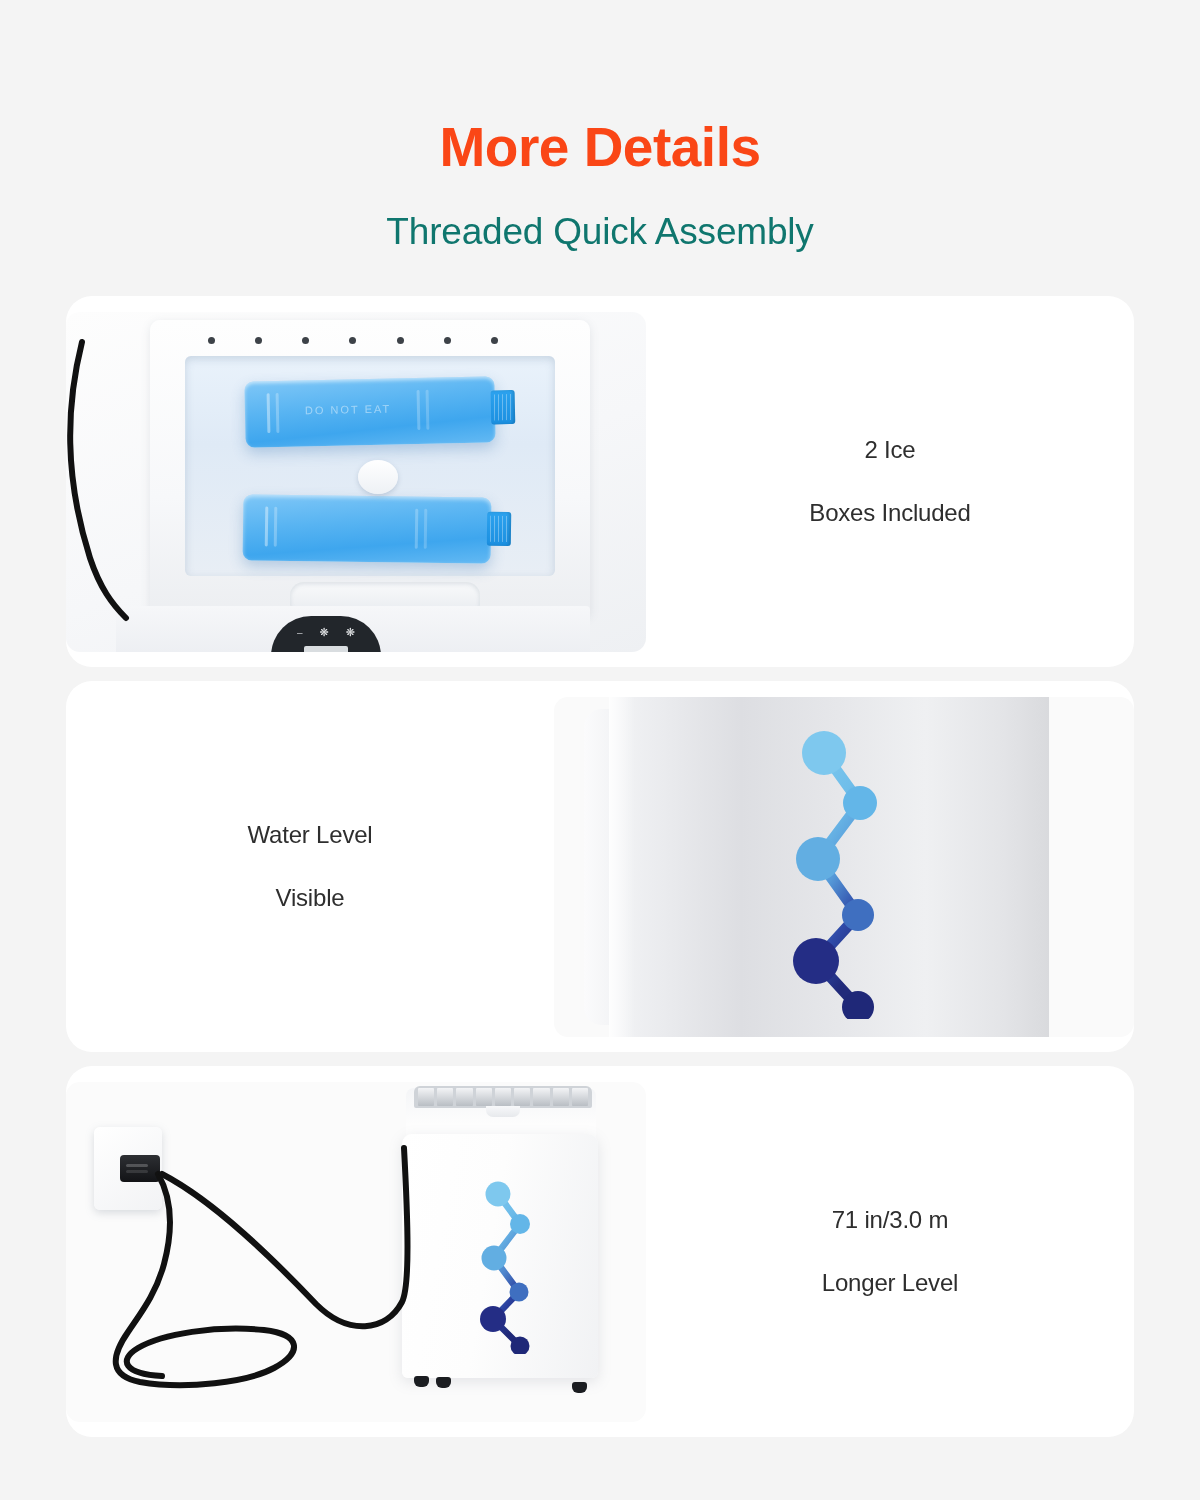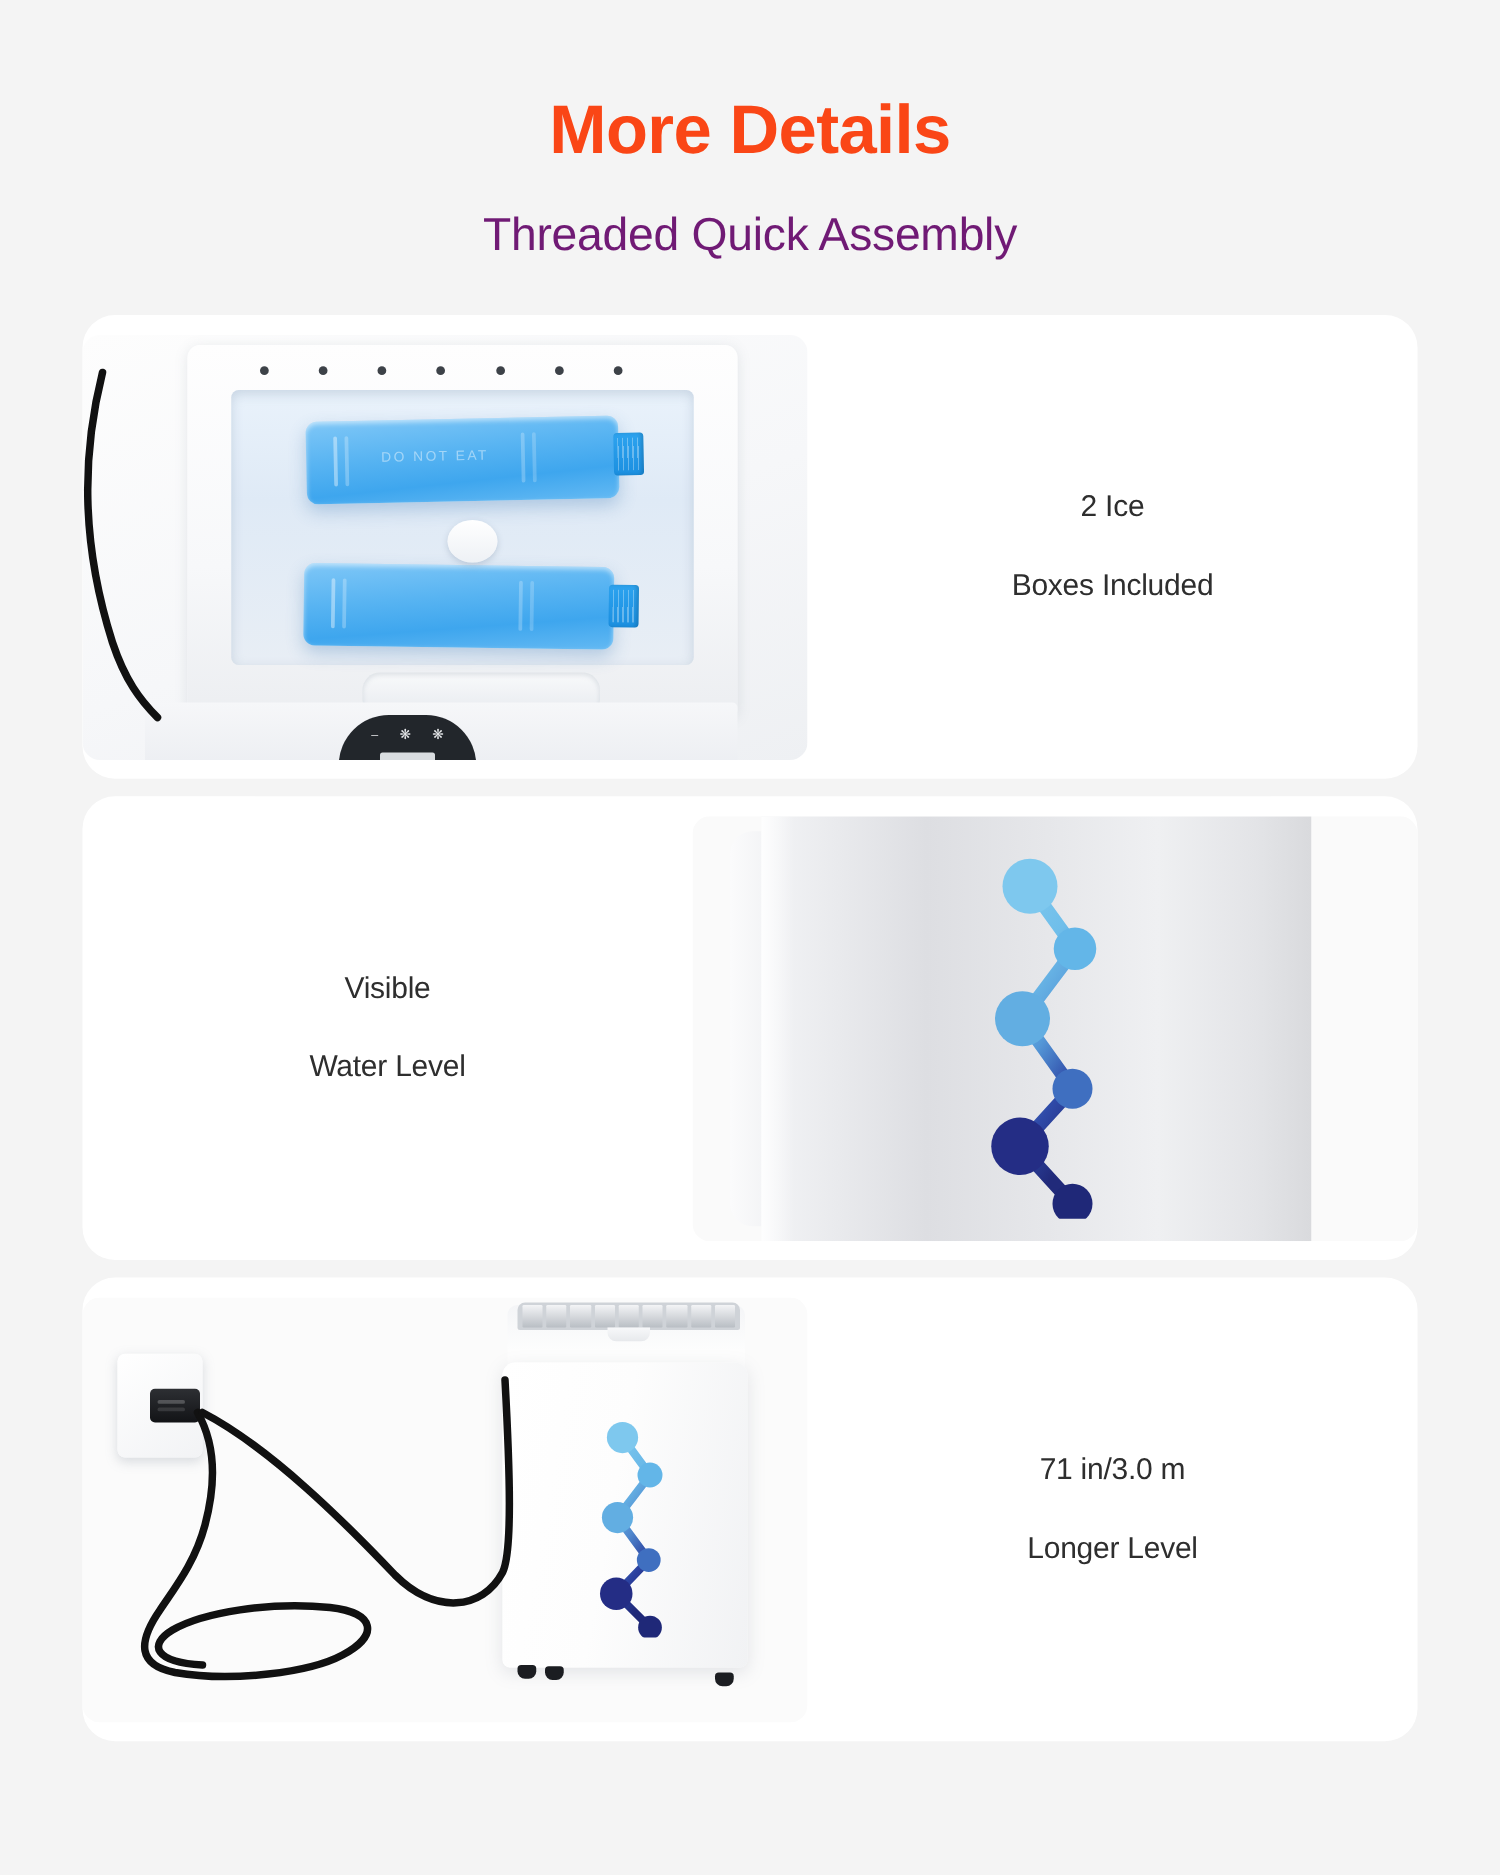--- a/index.html
+++ b/index.html
@@ -8,34 +8,34 @@
     width: 1200px;
     height: 1500px;
     background: #f4f4f4;
     font-family: "Liberation Sans", sans-serif;
     overflow: hidden;
     position: relative;
   }
 
   
   .header {
-    padding-top: 76px;
+    padding-top: 120px;
     text-align: center;
   }
   .title {
     font-size: 55px;
     font-weight: bold;
     color: #fa4616;
     letter-spacing: -0.5px;
     line-height: 1;
   }
   .subtitle {
     margin-top: 36px;
     font-size: 37px;
-    color: #701a75;
+    color: #0f766e;
     font-weight: 400;
     letter-spacing: -0.2px;
   }
 
   
   .cards {
     margin-top: 43px;
     padding: 0 66px;
     display: flex;
     flex-direction: column;
@@ -385,22 +385,22 @@
           <circle cx="42" cy="34" r="22" fill="#7ec8ee"></circle>
           <circle cx="78" cy="84" r="17" fill="#63b6e8"></circle>
           <circle cx="36" cy="140" r="22" fill="#62aee2"></circle>
           <circle cx="76" cy="196" r="16" fill="#3f6fc0"></circle>
           <circle cx="34" cy="242" r="23" fill="#242d85"></circle>
           <circle cx="76" cy="288" r="16" fill="#1f2878"></circle>
         </svg>
       </div>
     </div>
     <div class="card-caption">
+      <span class="caption-line">Water Level</span>
       <span class="caption-line">Visible</span>
-      <span class="caption-line">Water Level</span>
     </div>
   </div>
 
   <div class="card">
     <div class="card-media">
       <div class="cable-photo">
         <div class="outlet-plate"></div>
         <div class="outlet-plug"></div>
 
         <div class="unit-shoulder"></div>

